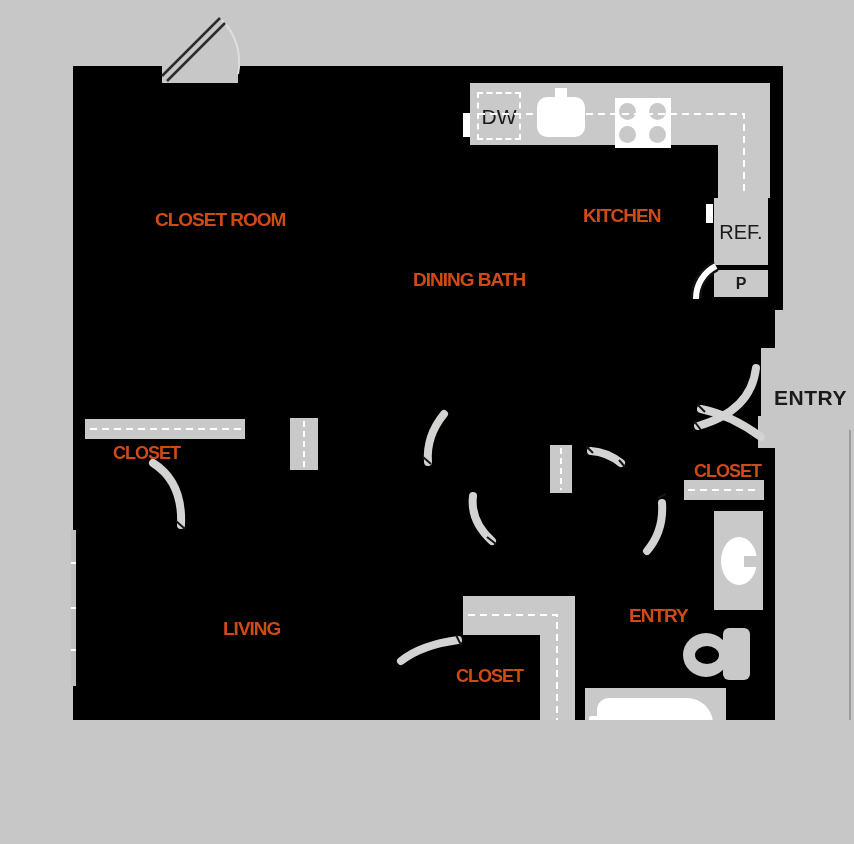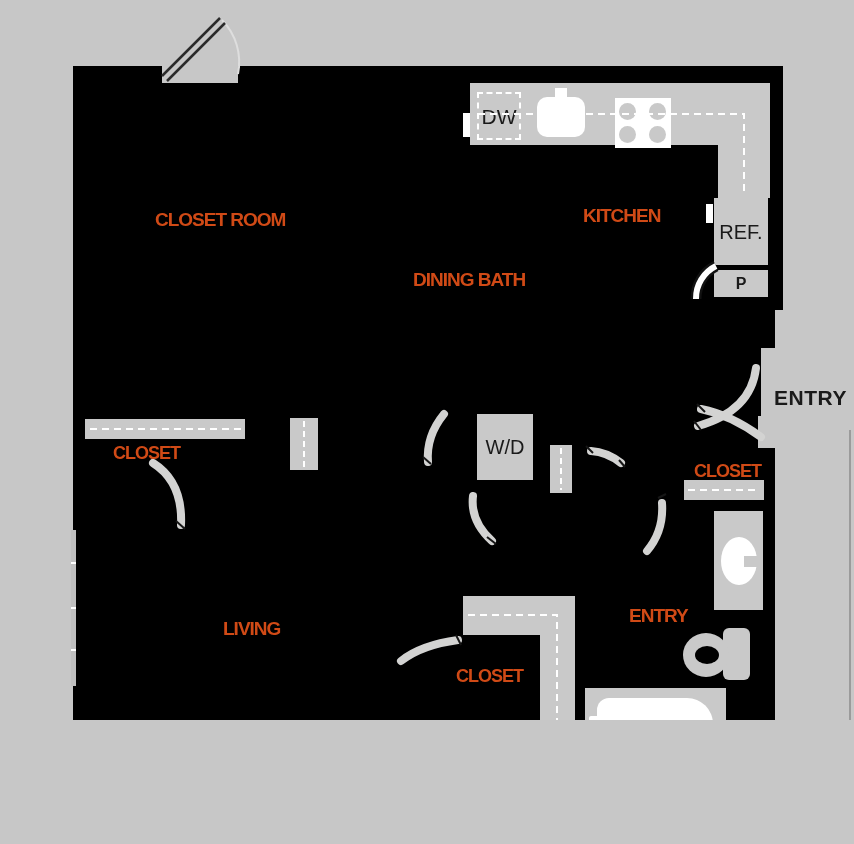--- a/index.html
+++ b/index.html
@@ -69,23 +69,20 @@
   <div class="abs white" style="left:706px;top:204px;width:7px;height:19px;"></div>
 
   <div class="abs fix center" style="left:714px;top:270px;width:54px;height:27px;">
     <span class="dark-label bold" style="position:static;font-size:16px;">P</span>
   </div>
 
   <div class="abs fix" style="left:85px;top:419px;width:160px;height:20px;"></div>
 
   <div class="abs fix" style="left:290px;top:418px;width:28px;height:52px;"></div>
 
-  <div class="abs fix center" style="left:477px;top:414px;width:56px;height:66px;">
-    <span class="dark-label" style="position:static;font-size:20px;">W/D</span>
-  </div>
 
   <div class="abs fix" style="left:550px;top:445px;width:22px;height:48px;"></div>
 
   <div class="abs fix" style="left:684px;top:480px;width:80px;height:20px;"></div>
 
   <div class="abs fix" style="left:714px;top:511px;width:49px;height:99px;"></div>
   <div class="abs white" style="left:721px;top:537px;width:36px;height:48px;border-radius:50%;"></div>
   <div class="abs fix" style="left:744px;top:556px;width:14px;height:11px;"></div>
 
   <div class="abs fix" style="left:723px;top:628px;width:27px;height:52px;border-radius:6px;"></div>

